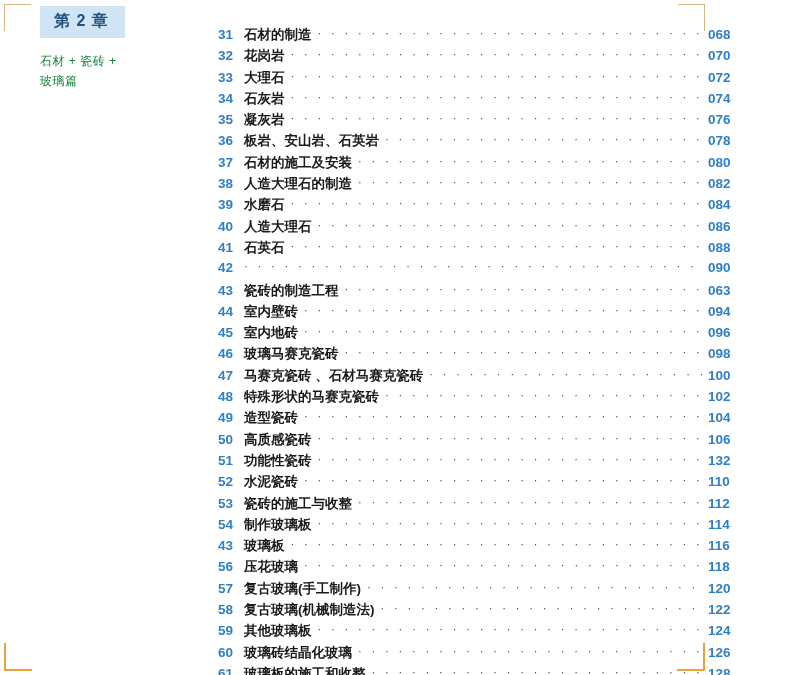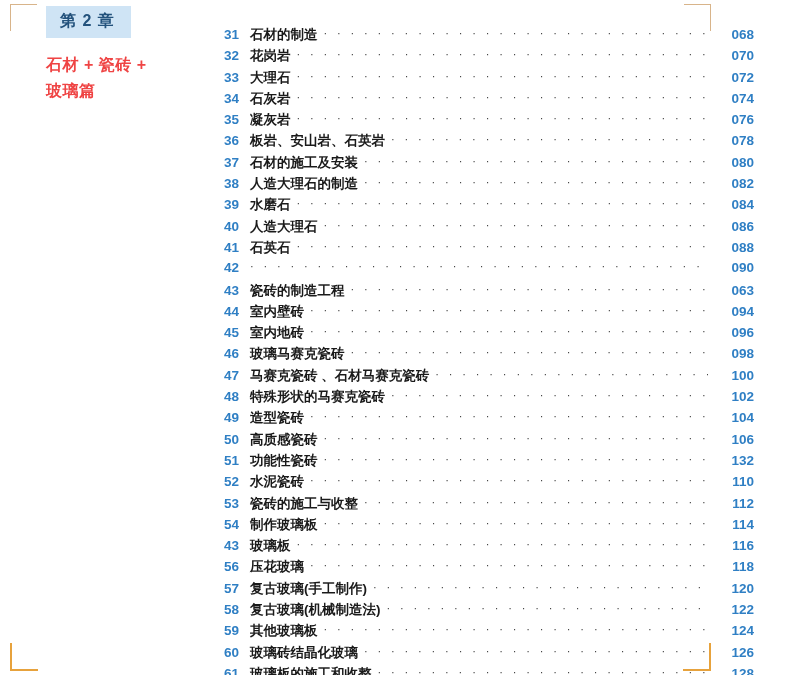--- a/index.html
+++ b/index.html
@@ -13,44 +13,43 @@
     font-family: "Liberation Sans", sans-serif;
     color: #1a1a1a;
     position: relative;
     overflow: hidden;
   }
   .page {
     position: relative;
     width: 709px;
     height: 675px;
     box-sizing: border-box;
-    margin-left: 6px;
   }
 
   
   .chapter-block {
     position: absolute;
     left: 40px;
     top: 6px;
     width: 160px;
   }
   .chapter-badge {
     display: inline-block;
     background: #cfe4f5;
     color: #23527c;
     font-size: 16px;
     font-weight: bold;
     padding: 5px 16px 6px 14px;
     letter-spacing: 1px;
   }
   .chapter-title {
     margin-top: 14px;
-    color: #ef4444;
-    font-size: 16px;
-    font-weight: bold;
+    color: #15803d;
+    font-size: 12px;
+    font-weight: normal;
     line-height: 1.65;
     letter-spacing: 0.5px;
   }
 
   
   .toc {
     position: absolute;
     left: 218px;
     top: 26px;
     width: 530px;
@@ -82,21 +81,21 @@
     overflow: hidden;
     color: #3b3b3b;
     font-size: 11px;
     letter-spacing: 3.4px;
     transform: translateY(-2px);
     white-space: nowrap;
   }
   .toc-page {
     flex: 0 0 40px;
     width: 40px;
-    text-align: right;
+    text-align: left;
     color: #2f7fc4;
     font-weight: bold;
     font-size: 13.5px;
     padding-left: 6px;
   }
 
   
   .corner {
     position: absolute;
     width: 26px;

